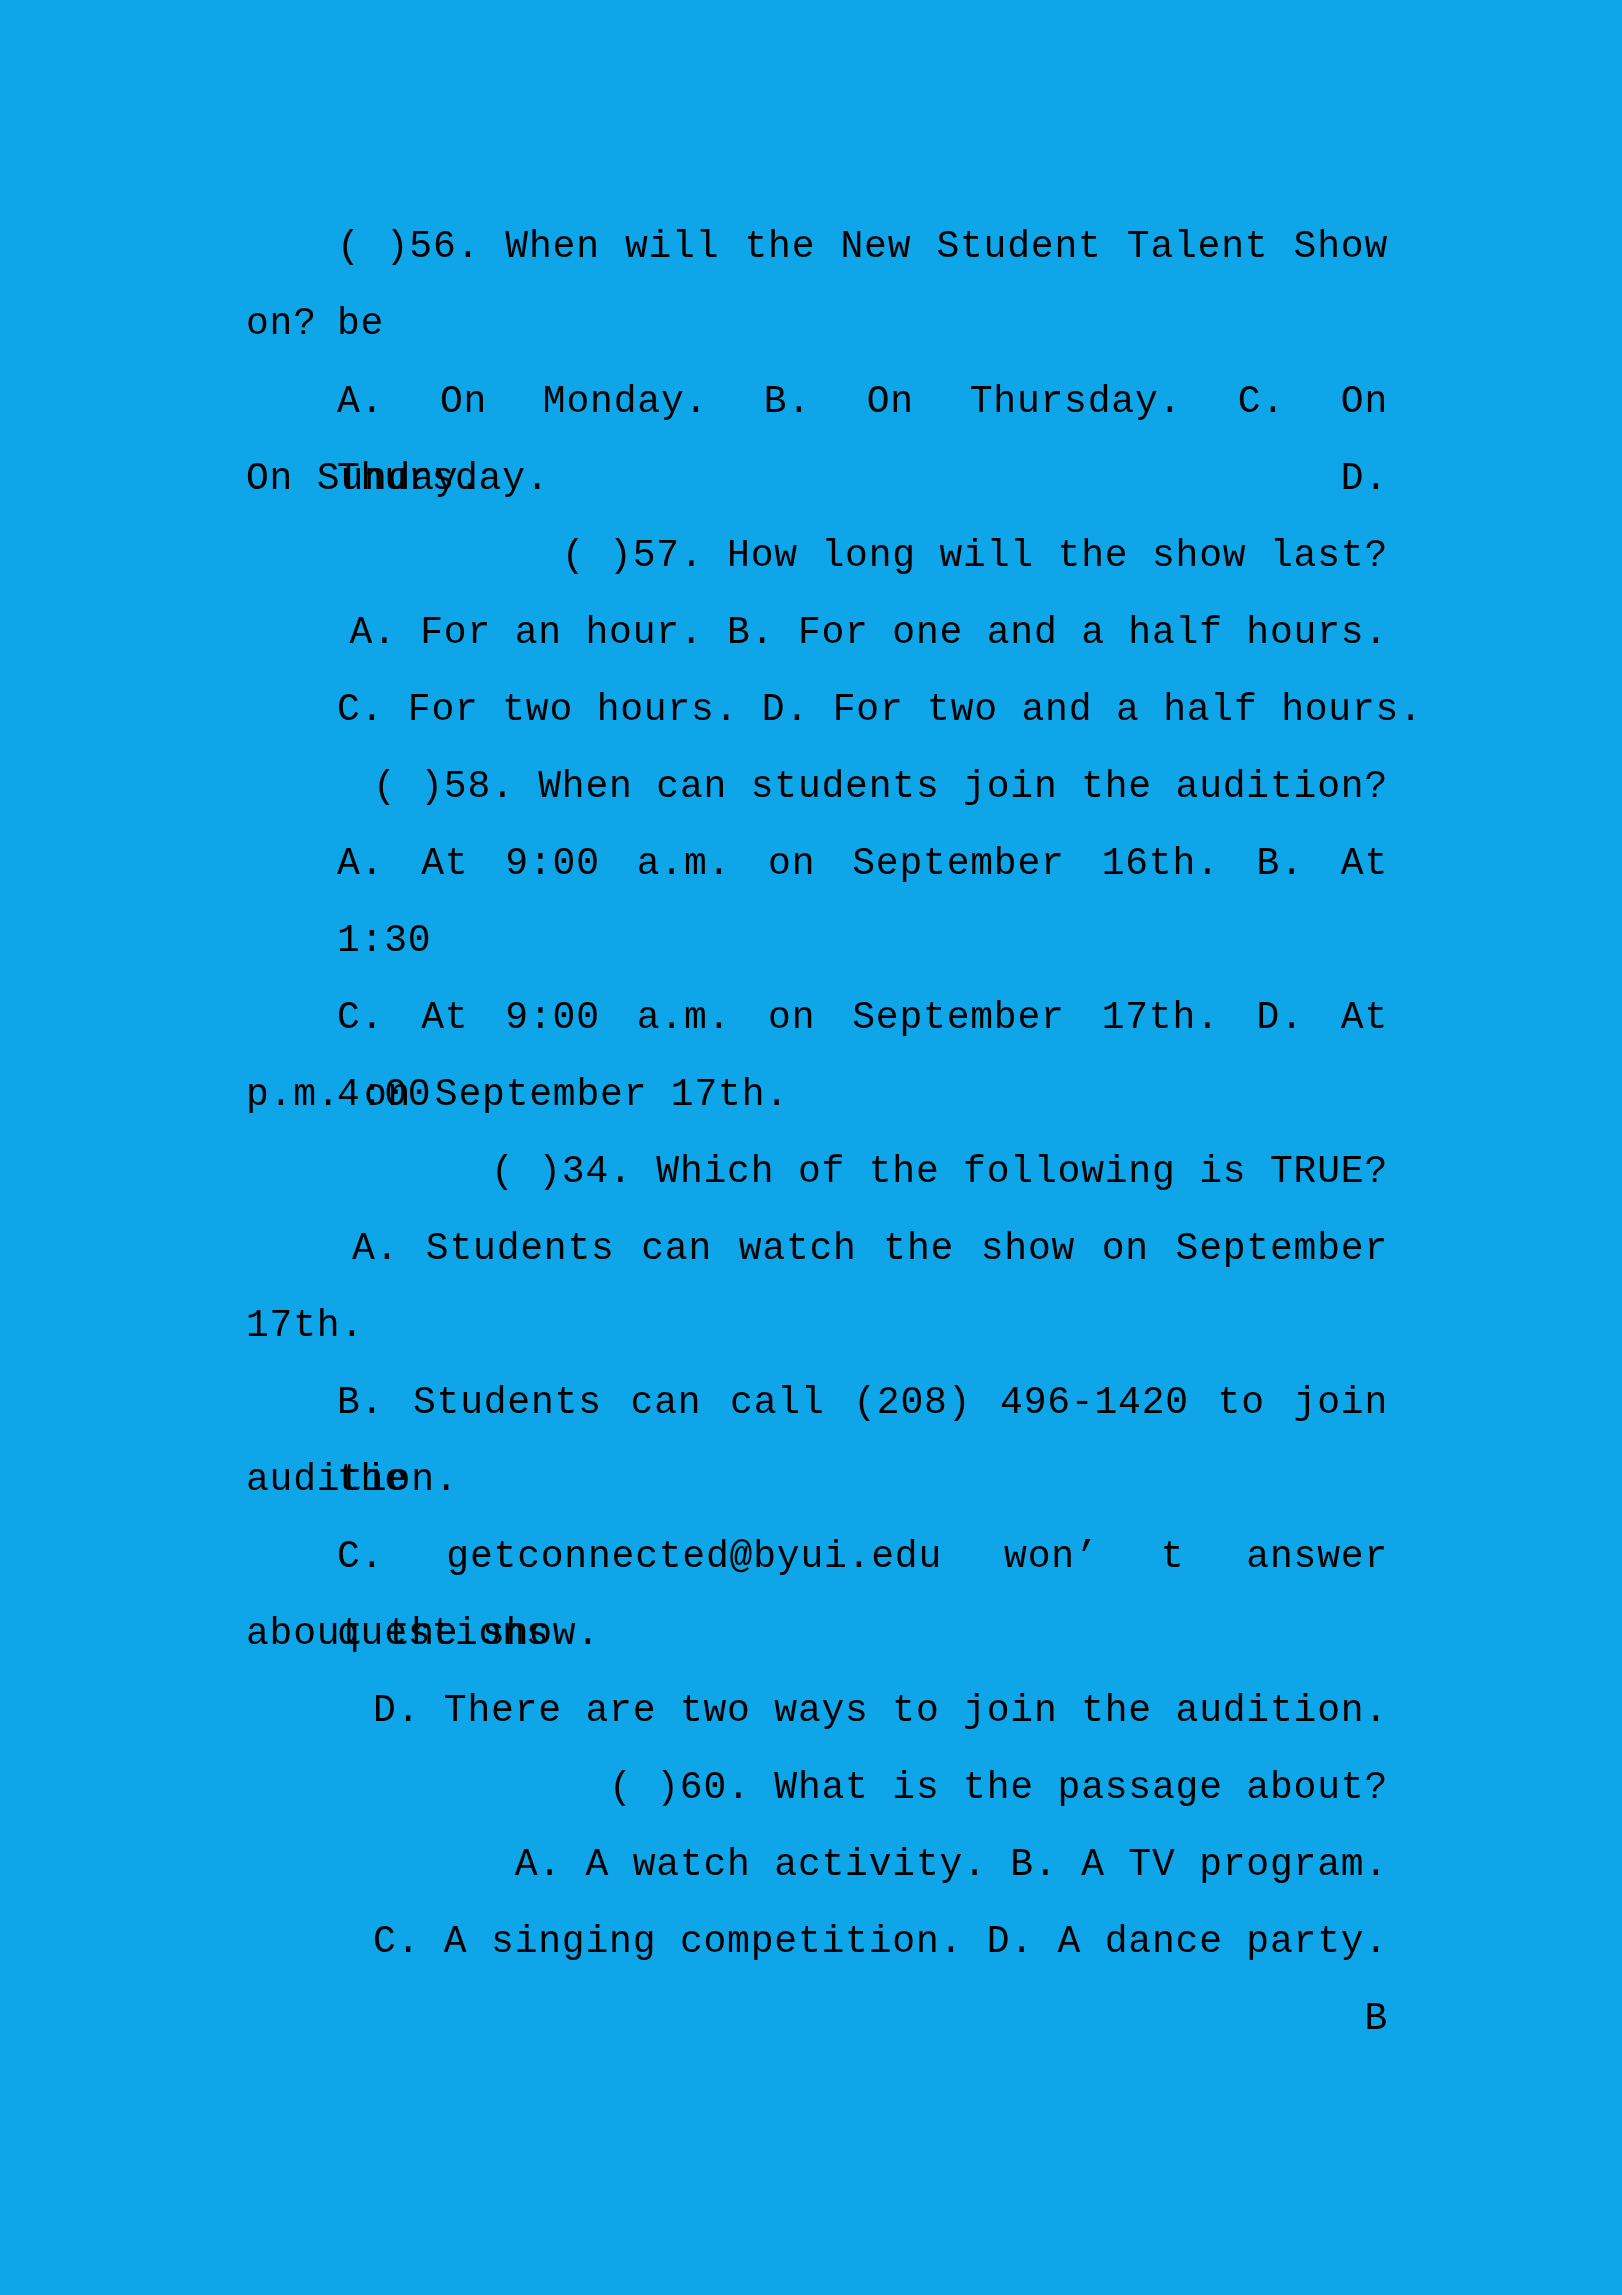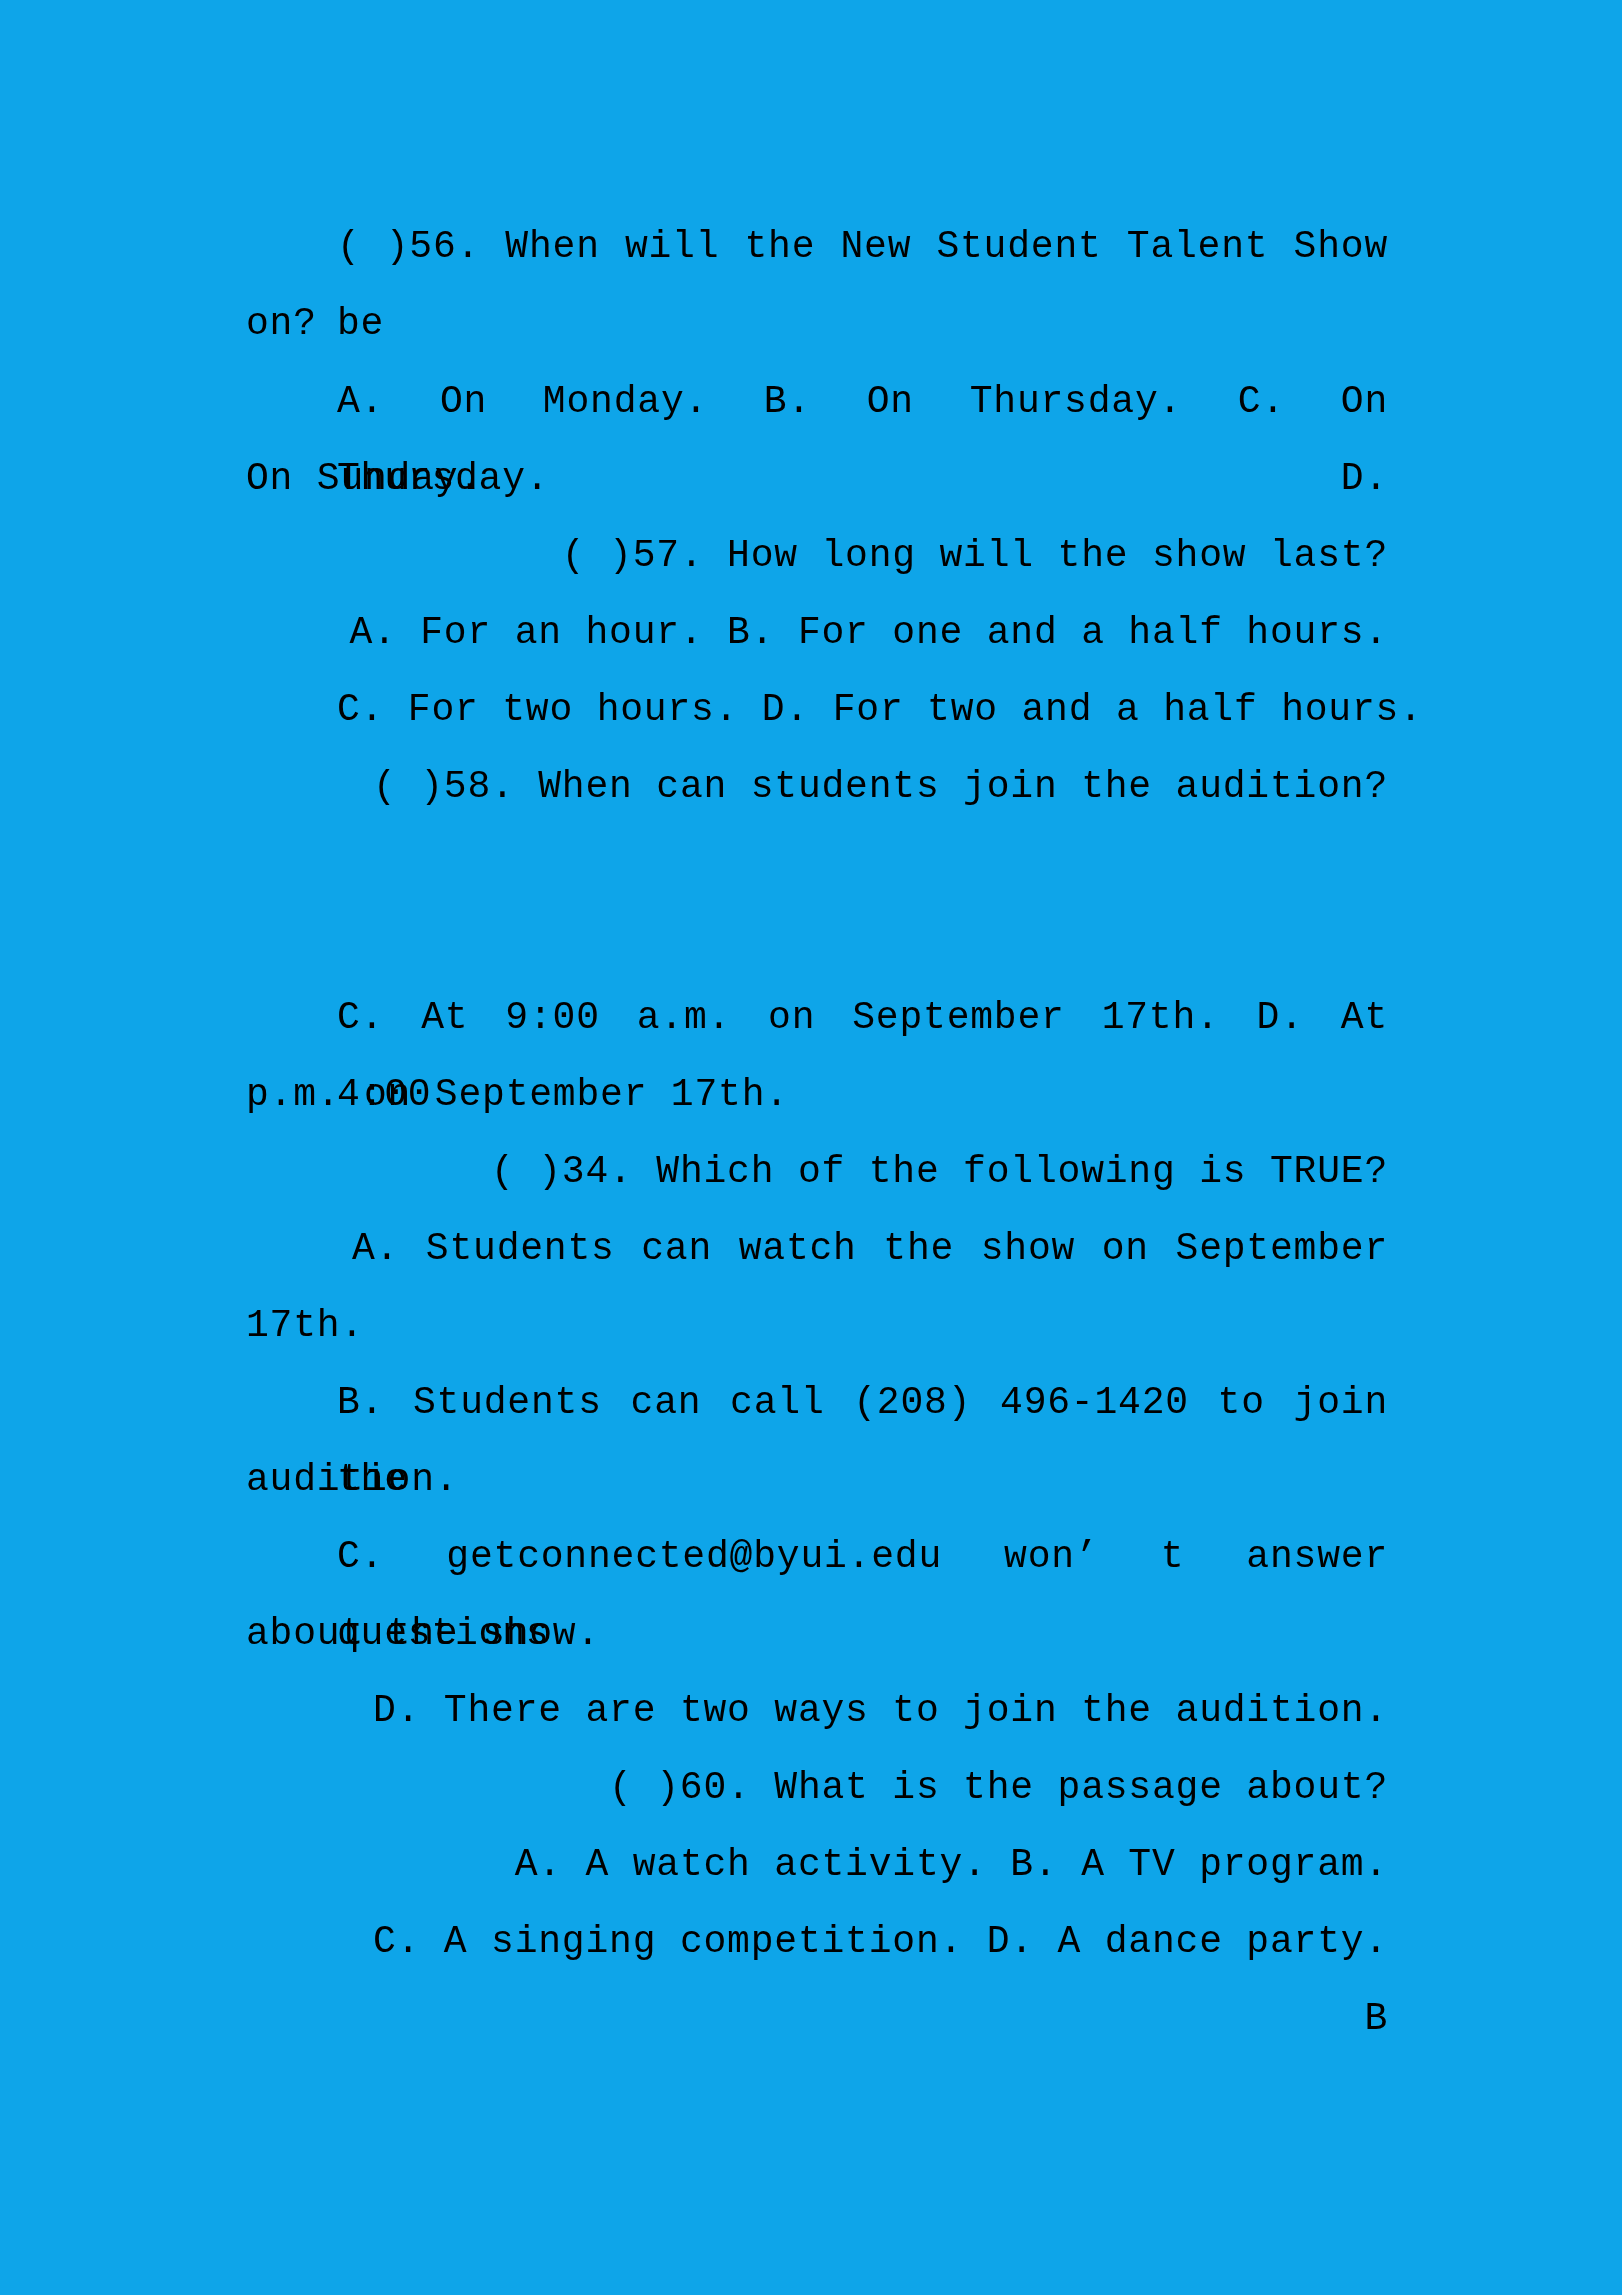--- a/index.html
+++ b/index.html
@@ -25,20 +25,21 @@
   <div class="line indent just" style="top:208px">( )56. When will the New Student Talent Show be</div>
   <div class="line" style="top:285px">on?</div>
   <div class="line indent just" style="top:363px">A. On Monday. B. On Thursday. C. On Thursday. D.</div>
   <div class="line" style="top:440px">On Sunday.</div>
 
   <div class="line indent" style="top:517px">( )57. How long will the show last?</div>
   <div class="line indent" style="top:594px">A. For an hour. B. For one and a half hours.</div>
   <div class="line indent" style="top:671px">C. For two hours. D. For two and a half hours.</div>
 
   <div class="line indent" style="top:748px">( )58. When can students join the audition?</div>
+  <div class="line indent just" style="top:825px">A. At 9:00 a.m. on September 16th. B. At 1:30</div>
   <div class="line indent just" style="top:979px">C. At 9:00 a.m. on September 17th. D. At 4:00</div>
   <div class="line" style="top:1056px">p.m. on September 17th.</div>
 
   <div class="line indent" style="top:1133px">( )34. Which of the following is TRUE?</div>
   <div class="line indent just" style="top:1210px;left:352px;width:1036px">A. Students can watch the show on September</div>
   <div class="line" style="top:1287px">17th.</div>
   <div class="line indent just" style="top:1364px">B. Students can call (208) 496-1420 to join the</div>
   <div class="line" style="top:1441px">audition.</div>
   <div class="line indent just" style="top:1518px">C. getconnected@byui.edu won’ t answer questions</div>
   <div class="line" style="top:1595px">about the show.</div>

